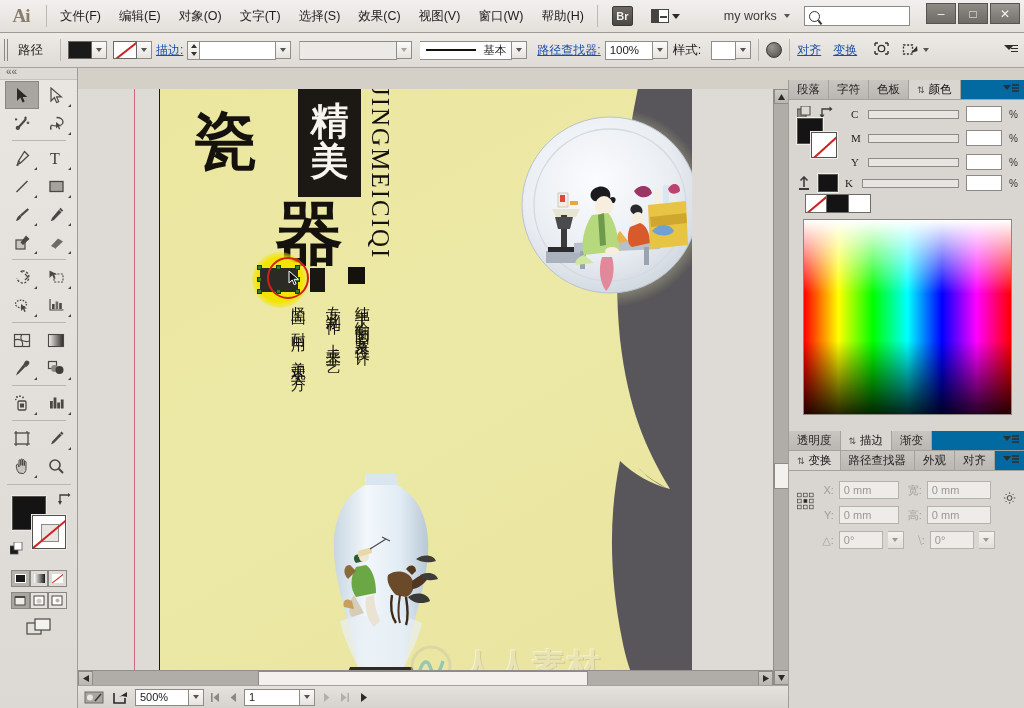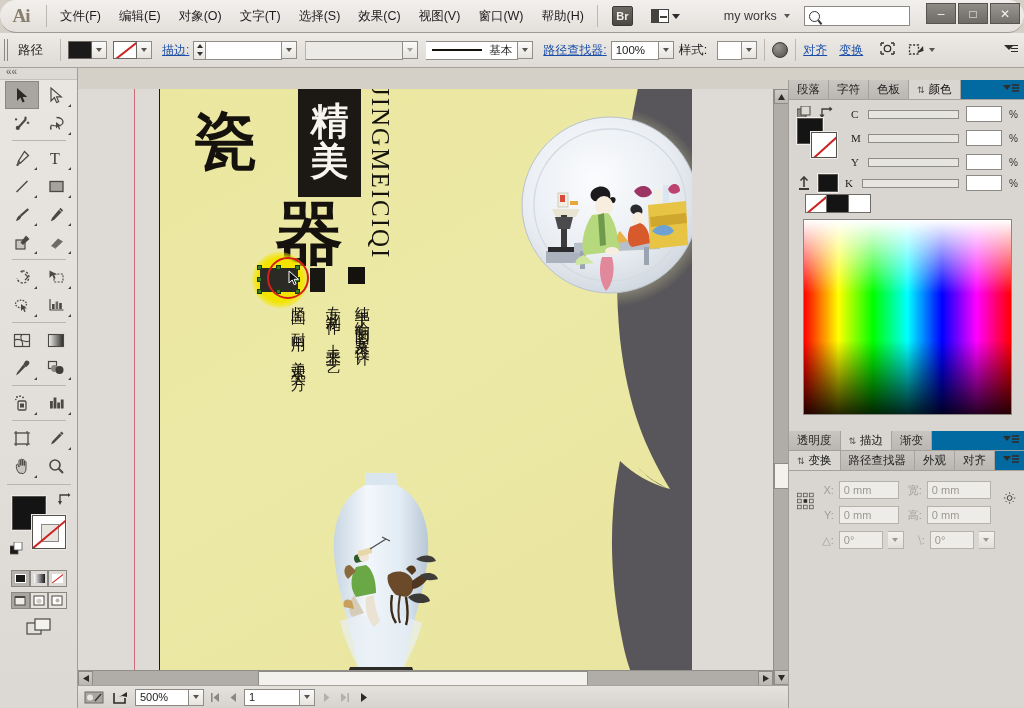--- a/index.html
+++ b/index.html
@@ -11,21 +11,21 @@
     color:#1a1a1a;
     -webkit-font-smoothing:antialiased;
   }
   .app { position:relative; width:1024px; height:708px; }
 
   
   .menubar {
     position:absolute; left:0; top:0; width:1024px; height:33px;
     background:linear-gradient(#f2f0ee,#e3e0db);
     border-bottom:1px solid #9d9a95;
-    display:flex; align-items:center;border-radius:16px;
+    display:flex; align-items:center;
   }
   .ai-logo {
     width:42px; height:33px; display:flex; align-items:center; justify-content:center;
     font-family:"Liberation Serif","DejaVu Serif",serif;
     font-size:19px; font-weight:bold; color:#8a7f6d; letter-spacing:-1px;
   }
   .menu-sep { width:1px; height:22px; background:#bdb9b2; margin:0 4px; }
   .menu-item {
     padding:5px 9px; font-size:12.5px; color:#1c1c1c; white-space:nowrap;
     cursor:default; border-radius:2px;
@@ -405,21 +405,21 @@
           <span class="tri-sm"></span>
         </div>
     </div>
     <div style="display:flex;margin-left:6px">
       <div class="sw-box sw-none"></div>
       <div class="dd-btn">
           <span class="tri-sm"></span>
         </div>
     </div>
 
-    <span class="lnk" style="margin-left:10px">描边:</span>
+    <span class="lnk" style="margin-left:4px">描边:</span>
     <div style="display:flex">
       <div class="spin">
           <i class="u"></i>
           <i class="d"></i>
         </div>
       <div class="fld" style="width:76px"></div>
       <div class="dd-btn">
           <span class="tri-sm"></span>
         </div>
     </div>
@@ -881,20 +881,27 @@
           <path d="M86 126 C88 138 88 148 86 154" stroke="#3c2a16" stroke-width="2.4" fill="none"></path>
           <path d="M80 124 C78 136 78 146 80 152" stroke="#4a3320" stroke-width="2" fill="none"></path>
           <path d="M92 110 C100 104 106 100 110 104 C106 112 98 118 92 118 Z" fill="#4f3621"></path>
         </g>
         <path d="M96 88 C104 82 114 84 116 90 C110 92 102 92 96 88 Z" fill="#3f3d39"></path>
         <path d="M100 104 C108 100 116 102 118 108 C112 110 104 110 100 104 Z" fill="#3f3d39"></path>
         <path d="M88 126 C96 120 108 122 110 130 C102 134 92 132 88 126 Z" fill="#3b3935"></path>
         <path d="M30 196 L92 196 L96 206 L26 206 Z" fill="#2d2b28"></path>
       </svg>
 
+      <div class="watermark">
+        <svg width="44" height="42" viewBox="0 0 44 42">
+          <circle cx="21" cy="21" r="19" fill="none" stroke="#cfc9a6" stroke-width="3"></circle>
+          <path d="M9 28 C13 14 18 14 21 24 C24 34 29 30 33 16" stroke="#4aa8c4" stroke-width="3.4" fill="none"></path>
+        </svg>
+        <span class="wm-text">人人素材</span>
+      </div>
     </div>
   </div>
 
   <div class="vscroll">
     <div class="sb-arrow" style="left:0;top:0;width:15px;height:15px">
       <svg width="7" height="6" viewBox="0 0 7 6">
           <path d="M3.5 0 L7 6 L0 6 Z" fill="#2d2b28"></path>
         </svg>
     </div>
     <div class="sb-thumb" style="left:0;top:374px;width:15px;height:26px"></div>

